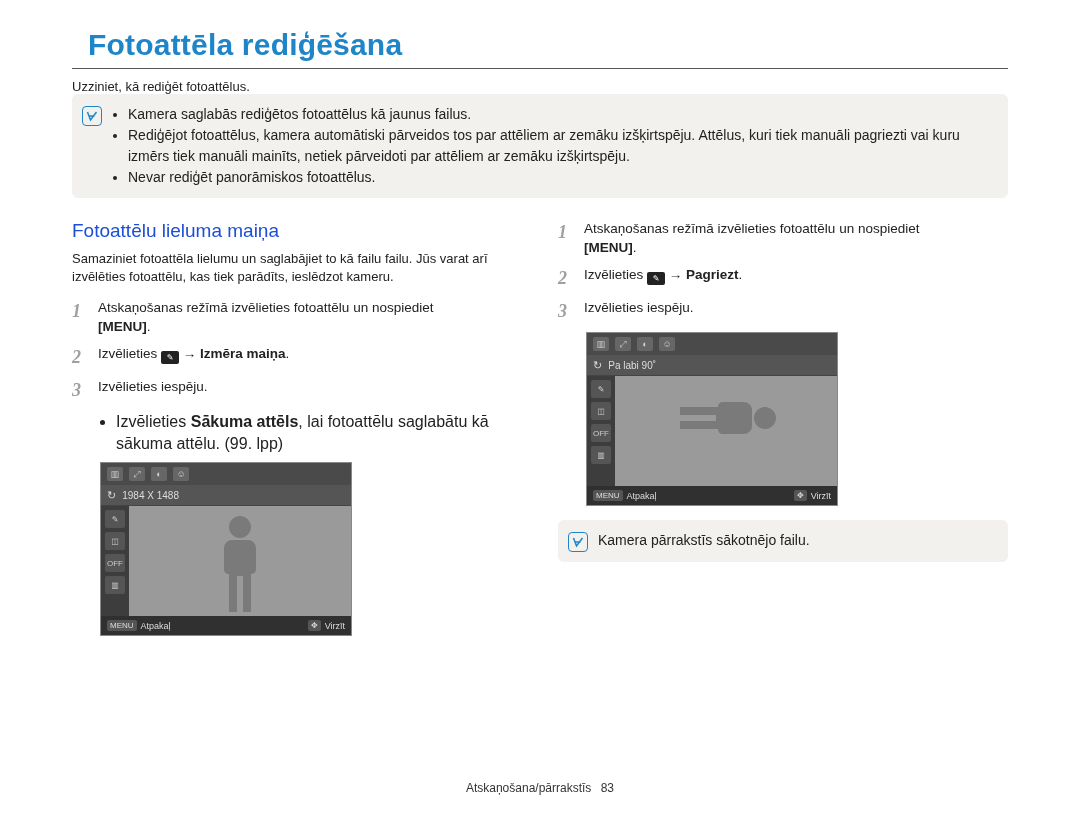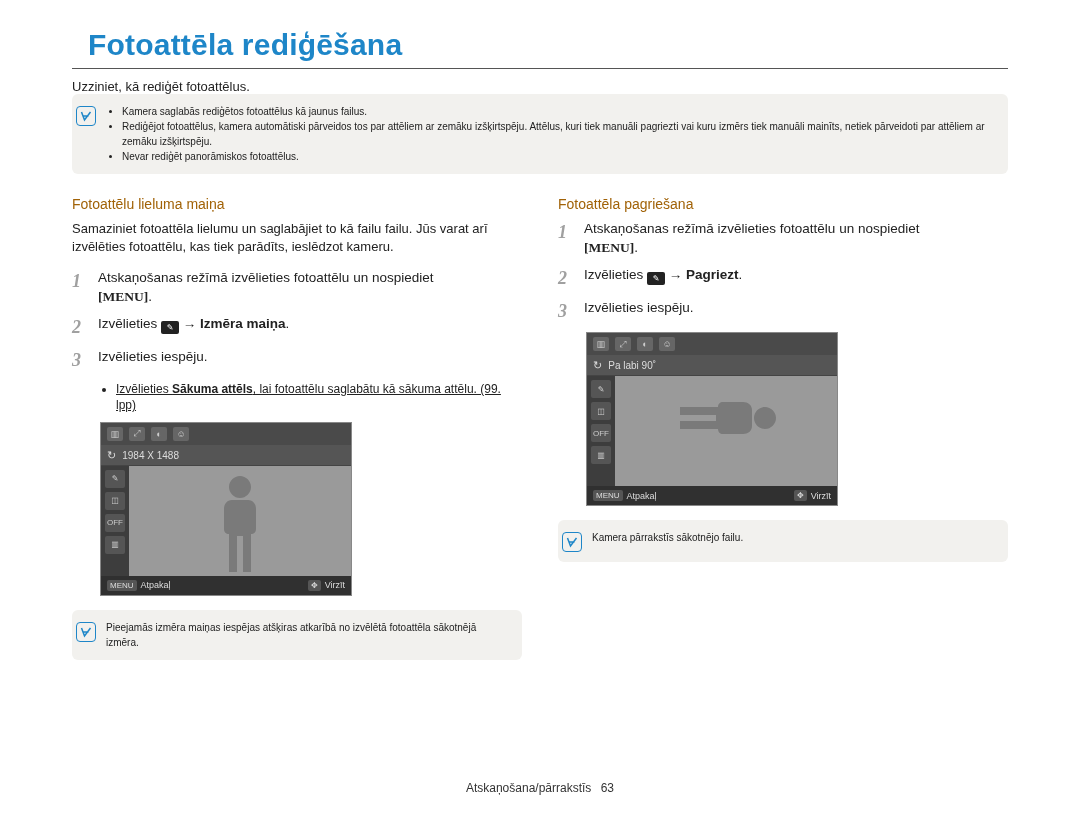--- a/index.html
+++ b/index.html
@@ -24,25 +24,25 @@
     border-top: 1px solid #555;
     margin: 6px 0 10px 0;
   }
   .intro-text {
     font-size: 13px;
     margin-bottom: 0;
   }
   .note-box {
     background: #f2f1ee;
     border-radius: 6px;
-    padding: 10px 14px 10px 4px;
+    padding: 10px 14px 10px 10px;
     display: flex;
     align-items: flex-start;
     gap: 10px;
-    font-size: 10px;
+    font-size: 14px;
     line-height: 1.5;
     margin-bottom: 22px;
   }
   .note-box.tight { }
   .note-icon {
     width: 20px; height: 20px;
     border: 1.5px solid #1e86c8;
     border-radius: 4px;
     display:flex; align-items:center; justify-content:center;
     color:#1e86c8;
@@ -50,22 +50,22 @@
     margin-top:2px;
   }
   .note-icon svg { width: 12px; height: 12px; }
   .note-list { list-style: disc; padding-left: 16px; }
   .columns {
     display: flex;
     gap: 36px;
   }
   .col { flex: 1; }
   .section-h {
-    color: #a16207;
-    font-size: 14px;
+    color: #1d4ed8;
+    font-size: 19px;
     font-weight: 400;
     margin-bottom: 8px;
   }
   .section-intro {
     font-size: 13px;
     margin-bottom: 14px;
     line-height: 1.35;
   }
   .step {
     display: flex;
@@ -77,30 +77,29 @@
   .step-num {
     font-style: italic;
     font-size: 18px;
     font-weight: 600;
     color: #a0a0a0;
     min-width: 16px;
     font-family: Georgia, serif;
   }
   .menu-label {
     font-weight: 700;
-    font-family: Liberation Serif, serif;
+    font-family: Liberation Sans, sans-serif;
   }
   .bold { font-weight: 700; }
   .sub-bullet {
     list-style: disc;
-    font-size: 12px;
+    font-size: 16px;
     padding-left: 44px;
     margin-bottom: 4px;
     line-height: 1.35;
-    text-decoration: underline;
   }
   .screen {
     width: 252px;
     background: #3d3d3d;
     border: 1px solid #888;
     margin: 8px 0 14px 28px;
     font-size: 10px;
     color: #ddd;
   }
   .screen .topbar {
@@ -248,32 +247,23 @@
             <span class="smallbox">MENU</span>
             <span>Atpakaļ</span>
           </div>
         <div class="btn-txt">
             <span class="smallbox">✥</span>
             <span>Virzīt</span>
           </div>
       </div>
     </div>
 
-    <div class="note-box tight">
-      <div class="note-icon">
-        <svg viewBox="0 0 24 24">
-            <path fill="none" stroke="#1e86c8" stroke-width="3" d="M3 4l6 16L21 4M7 12h10"></path>
-          </svg>
-      </div>
-      <div>Pieejamās izmēra maiņas iespējas atšķiras atkarībā no izvēlētā fotoattēla sākotnējā izmēra.</div>
-    </div>
   </div>
 
   <div class="col">
-    <h2 class="section-h">Fotoattēla pagriešana</h2>
 
     <div class="step">
       <span class="step-num">1</span>
       <span>
         <span>Atskaņošanas režīmā izvēlieties fotoattēlu un nospiediet</span>
         <br>
         <span class="menu-label">[MENU]</span>.
       </span>
     </div>
 
@@ -333,14 +323,14 @@
             <path fill="none" stroke="#1e86c8" stroke-width="3" d="M3 4l6 16L21 4M7 12h10"></path>
           </svg>
       </div>
       <div>Kamera pārrakstīs sākotnējo failu.</div>
     </div>
   </div>
 </div>
 
 <div class="footer">
   <span>Atskaņošana/pārrakstīs</span>
-  <span class="pg">63</span>
+  <span class="pg">83</span>
 </div>
 
 </body></html>

